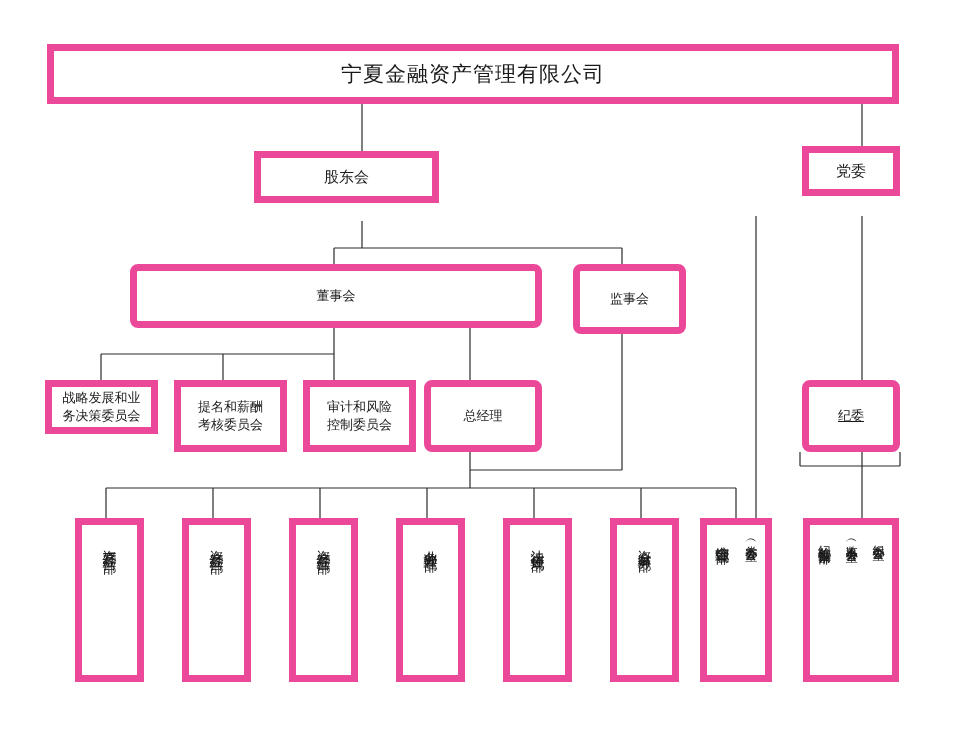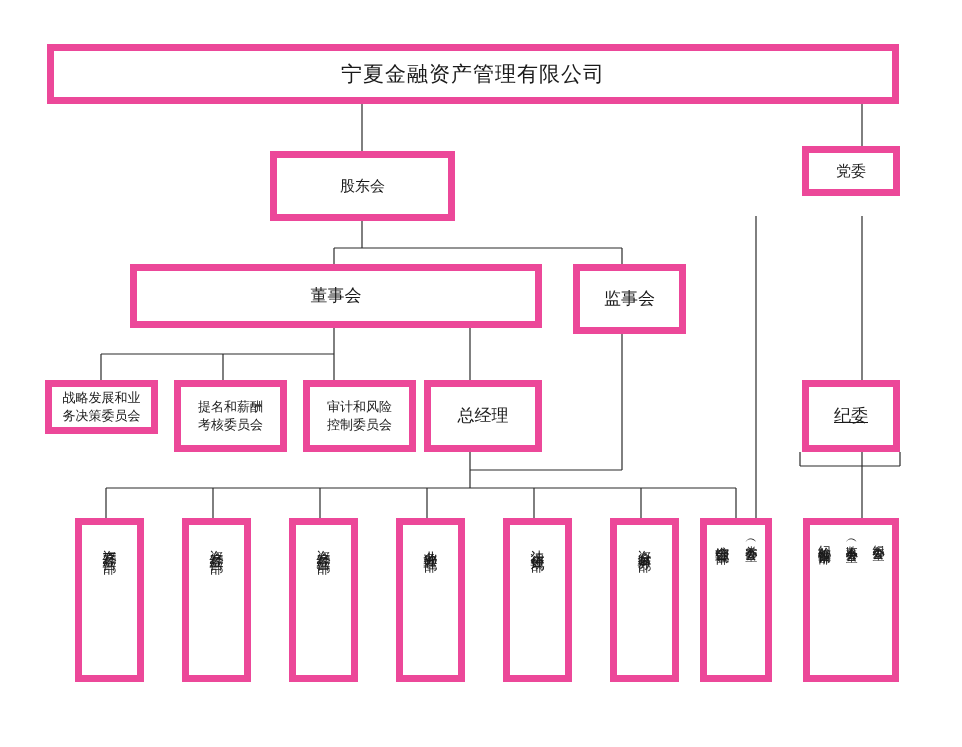--- a/index.html
+++ b/index.html
@@ -36,21 +36,22 @@
     white-space: pre-line;
   }
   .root {
     font-size: 21px;
     letter-spacing: 1px;
   }
   .level2 {
     font-size: 15px;
   }
   .level3 {
-    font-size: 17px;
+    font-size: 13px;
+    border-radius: 8px;
   }
   .committee {
     font-size: 13px;
   }
   .dept {
     font-size: 14px;
   }
   .vtext span {
     writing-mode: vertical-rl;
     text-orientation: upright;
@@ -127,21 +128,21 @@
     <path d="M900 466 L900 452"></path>
 
     <path d="M756 216 L756 358"></path>
     <path d="M756 358 L756 518"></path>
   </svg>
 
   <div class="node root" style="left:47px; top:44px; width:852px; height:60px;">
     <span>宁夏金融资产管理有限公司</span>
   </div>
 
-  <div class="node level2" style="left:270px; top:151px; width:185px; height:70px;">
+  <div class="node level2" style="left:254px; top:151px; width:185px; height:52px;">
     <span>股东会</span>
   </div>
 
   <div class="node level2" style="left:802px; top:146px; width:98px; height:50px;">
     <span>党委</span>
   </div>
 
   <div class="node level3" style="left:130px; top:264px; width:412px; height:64px;">
     <span>董事会</span>
   </div>

